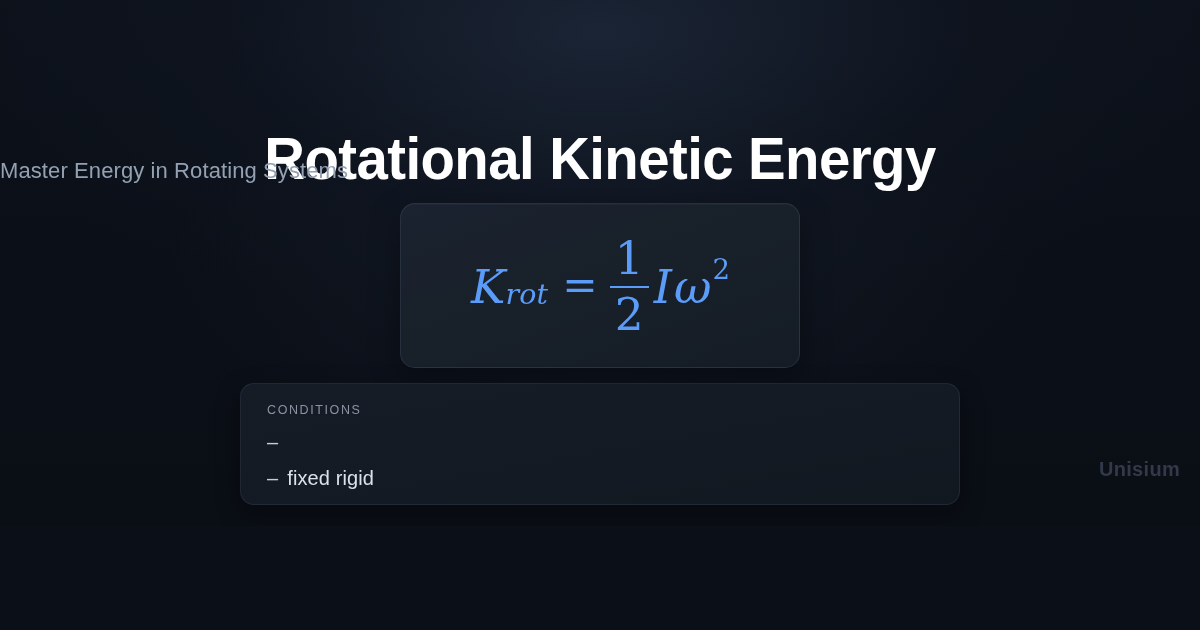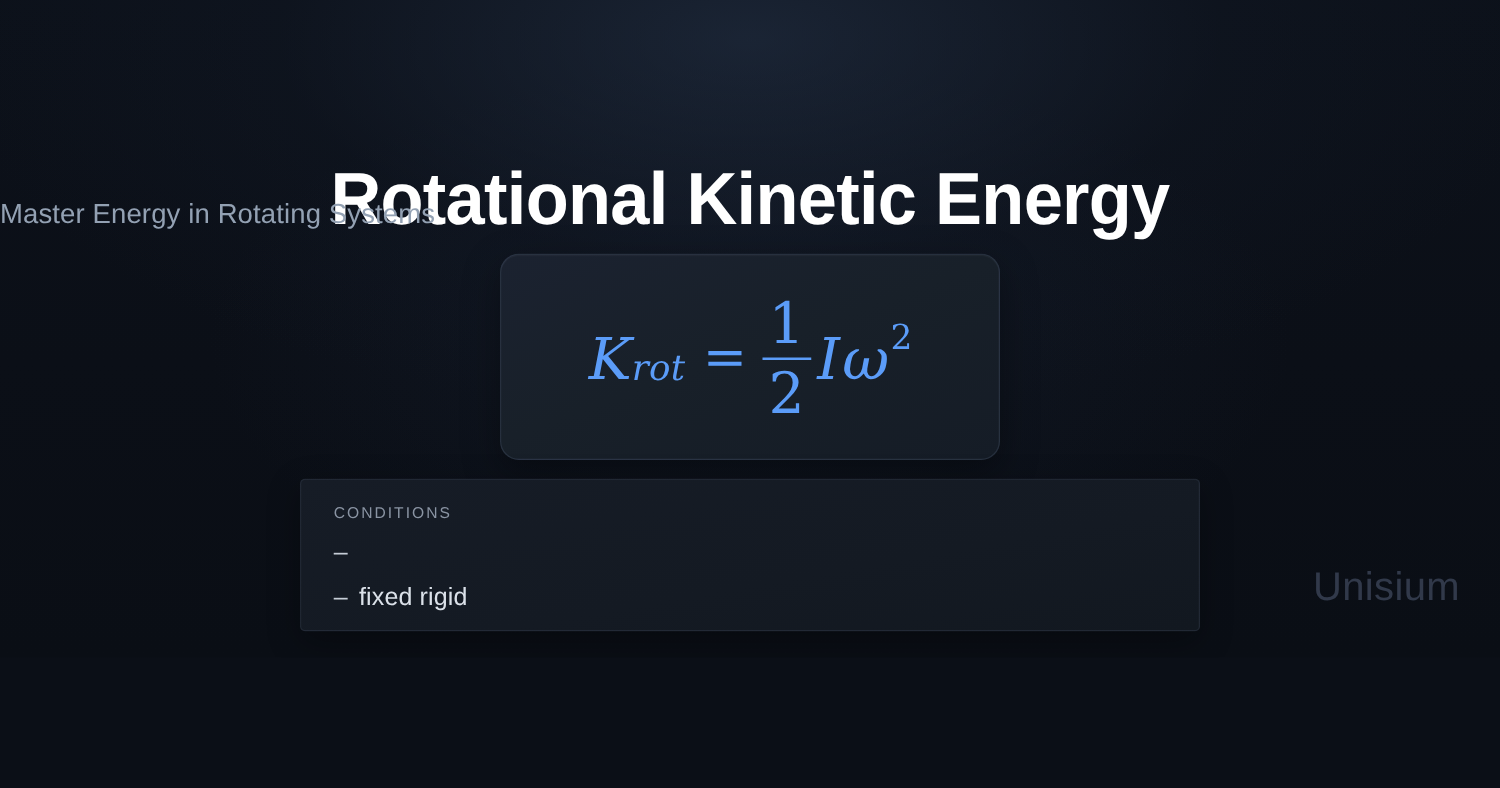--- a/index.html
+++ b/index.html
@@ -136,21 +136,21 @@
   .formula .inertia { padding-left: 2px; padding-right: 1px; }
 
   
   .conditions-card {
     position: absolute;
     left: 240px;
     top: 383px;
     width: 720px;
     height: 122px;
     box-sizing: border-box;
-    border-radius: 4px;
+    border-radius: 14px;
     background: linear-gradient(170deg, #161c26 0%, #141a23 60%, #121820 100%);
     border: 1px solid rgba(120,140,170,0.13);
     box-shadow: 0 8px 26px rgba(0,0,0,0.30);
     padding: 18px 26px 16px 26px;
   }
 
   .conditions-label {
     color: #8a94a3;
     font-size: 12.5px;
     font-weight: 400;
@@ -176,25 +176,25 @@
   }
   .conditions-list li .dash {
     color: #c6cdd7;
     margin-right: 9px;
     font-size: 20px;
   }
 
   
   .watermark {
     position: absolute;
-    right: 32px;
+    right: 20px;
     bottom: 40px;
     color: #31394a;
-    font-size: 32px;
-    font-weight: 400;
+    font-size: 20px;
+    font-weight: 700;
     letter-spacing: 0.3px;
     line-height: 34px;
     white-space: nowrap;
   }
 </style>
 </head>
 <body>
 
 <div class="slide">
 

